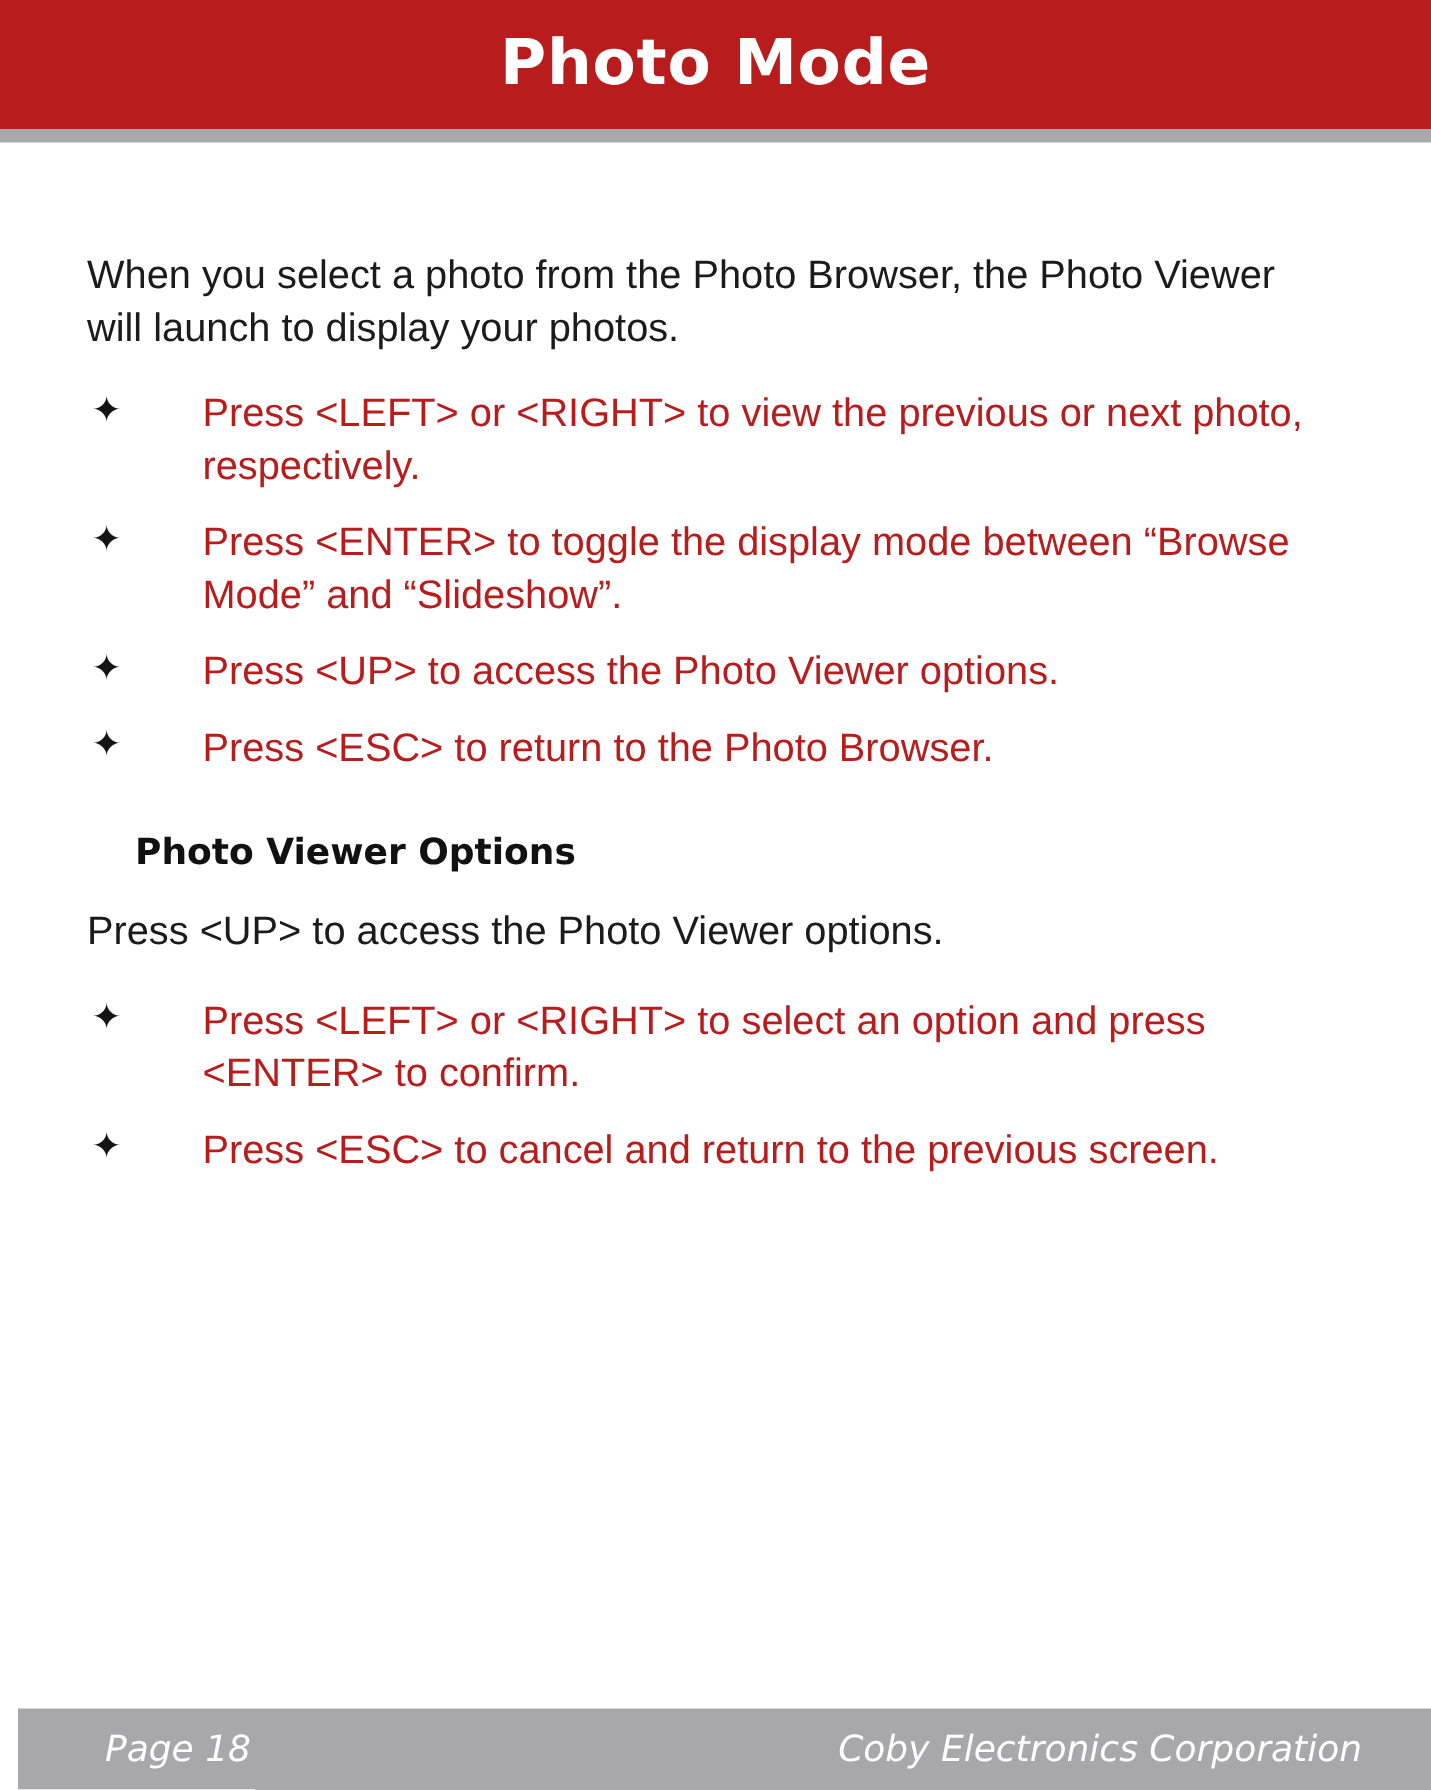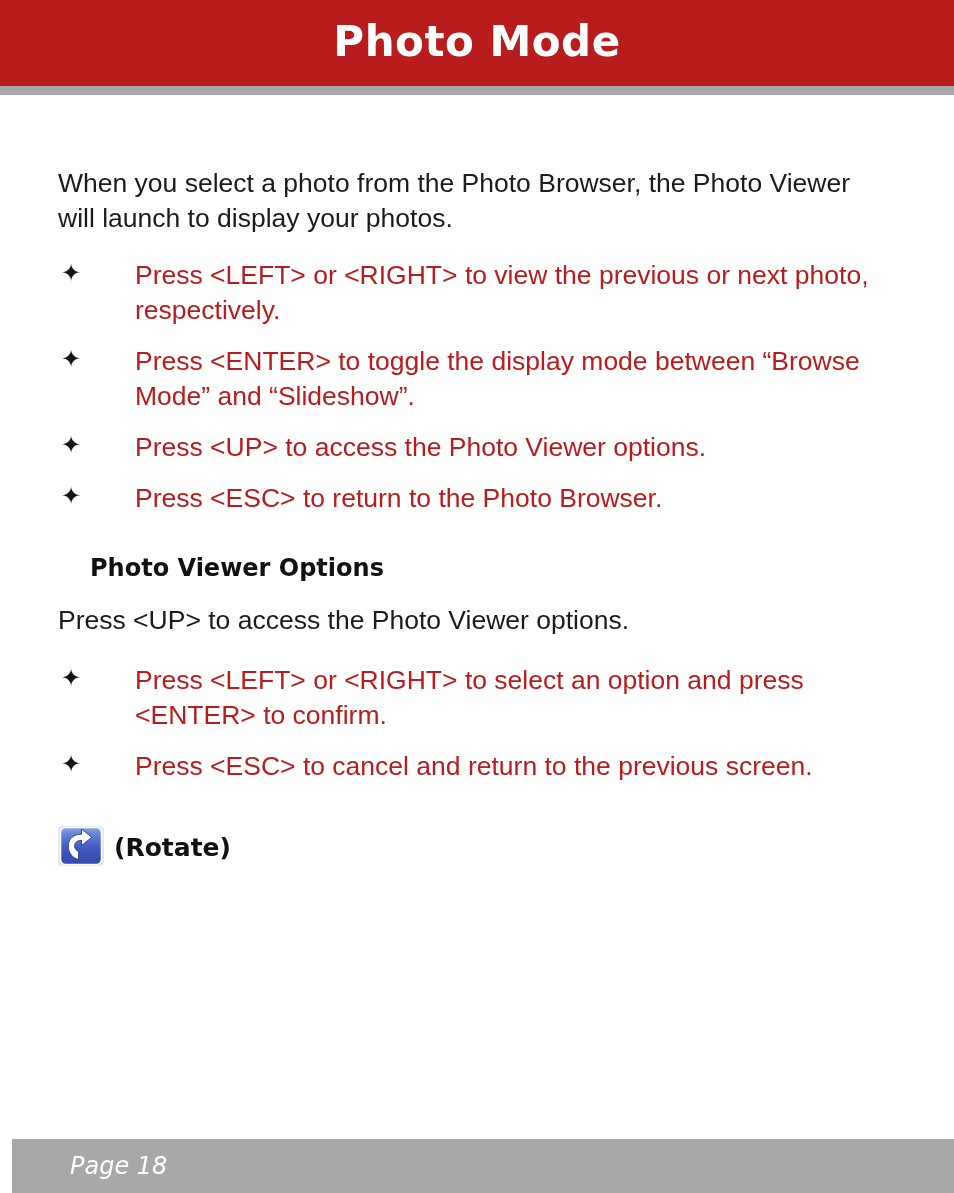--- a/index.html
+++ b/index.html
@@ -225,42 +225,20 @@
     <div class="bullet-row">
       <span class="bullet-marker">✦</span>
       <span class="bullet-text">Press &lt;LEFT&gt; or &lt;RIGHT&gt; to select an option and press &lt;ENTER&gt; to confirm.</span>
     </div>
     <div class="bullet-row">
       <span class="bullet-marker">✦</span>
       <span class="bullet-text">Press &lt;ESC&gt; to cancel and return to the previous screen.</span>
     </div>
   </div>
 
-  <div class="icon-heading">
-    <span class="rotate-icon-wrap">
-      <svg width="46" height="40" viewBox="0 0 46 40" xmlns="http://www.w3.org/2000/svg">
-        <defs>
-          <linearGradient id="blueGrad" x1="0" y1="0" x2="0" y2="1">
-            <stop offset="0%" stop-color="#8aa4e2"></stop>
-            <stop offset="18%" stop-color="#6782d4"></stop>
-            <stop offset="55%" stop-color="#4459c3"></stop>
-            <stop offset="100%" stop-color="#3545ac"></stop>
-          </linearGradient>
-        </defs>
-        <rect x="0" y="0" width="46" height="40" rx="4" ry="4" fill="#e2e7f8"></rect>
-        <rect x="2.5" y="1.5" width="41" height="37" rx="5" ry="5" fill="url(#blueGrad)" stroke="#ffffff" stroke-width="1.6"></rect>
-        <path d="M23.5 8.2 L23.5 3.0 L33.8 11.3 L23.5 19.6 L23.5 14.4
-                 C19.3 14.4 16.6 16.4 16.6 19.9
-                 C16.6 22.5 18.0 24.4 20.6 25.4
-                 L20.6 33.4
-                 C14.2 32.0 10.3 26.8 10.3 19.9
-                 C10.3 12.5 15.6 8.2 23.5 8.2 Z" fill="#ffffff" stroke="#2b3a93" stroke-width="0.9" stroke-linejoin="round"></path>
-      </svg>
-    </span>
-    <span class="icon-heading-label">(Rotate)</span>
-  </div>
 
 
 </div>
 
 <div class="page-footer">
   <div class="footer-page">Page 18</div>
+  <div class="footer-company">Coby Electronics Corporation</div>
 </div>
 
 </body></html>

